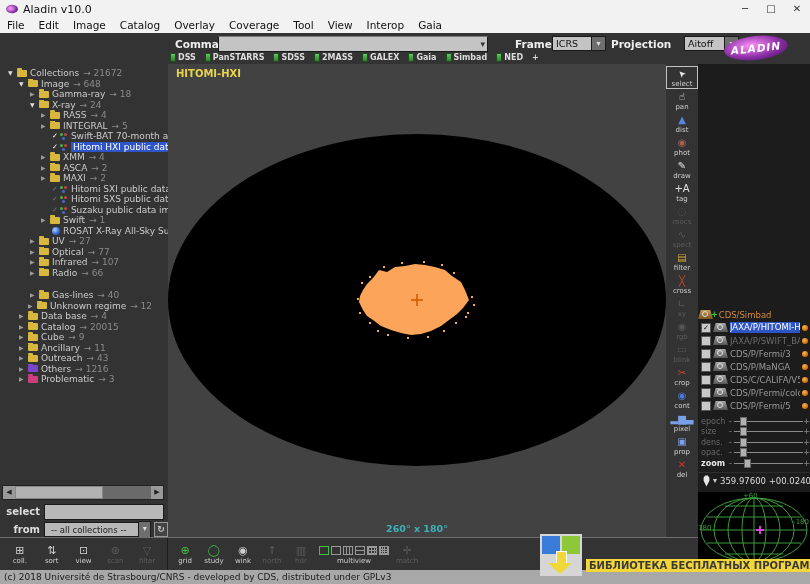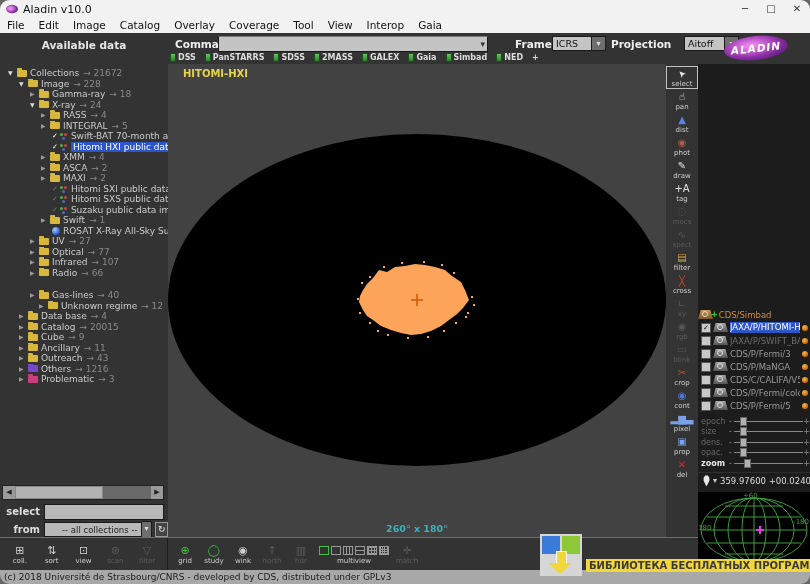--- a/index.html
+++ b/index.html
@@ -1,17 +1,17 @@
 <!DOCTYPE html>
 <html style="--selection: #2e55c8; --blob: #fca55a; --reticle: #d25c00; --simbad: #cf8a3d; --fov-text: #3fb0b8; --plane-label: #e8d44a; --grid-green: #3c9c3c; --marker-magenta: #e040e0; --watermark-blue: #2f46c8; --watermark-yellow: #f2d63a;"><head>
 <meta charset="utf-8">
 <style>
   html,body{margin:0;padding:0;background:#666;}
   .app{position:relative;width:810px;height:584px;overflow:hidden;background:#383838;
-       font-family:"DejaVu Sans",sans-serif;border-radius:9px;-webkit-font-smoothing:antialiased;}
+       font-family:"DejaVu Sans",sans-serif;-webkit-font-smoothing:antialiased;}
   .abs{position:absolute;}
   
   .titlebar{left:0;top:0;width:810px;height:18px;background:#f2f2f2;border-bottom:1px solid #dcdcdc;
             display:flex;align-items:center;font-size:11px;color:#111;}
   .app-icon{width:12px;height:12px;margin:0 5px 0 6px;border-radius:50%;
             background:radial-gradient(circle at 40% 40%, #e689e6 15%, #7b2f9e 60%, #3c1250 95%);
             transform:scaleY(.72) rotate(-18deg);}
   .win-controls{margin-left:auto;display:flex;height:18px;}
   .win-btn{width:26px;text-align:center;line-height:17px;font-size:10px;color:#333;}
   
@@ -62,29 +62,29 @@
   .lp-scroll{left:2px;top:421px;width:160px;height:13px;display:flex;background:#555;border:1px solid #222;}
   .sb-btn{width:12px;background:#9a9a9a;color:#222;font-size:7px;text-align:center;line-height:12px;flex:none;}
   .sb-track{flex:1;background:#6a6a6a;position:relative;}
   .sb-thumb{position:absolute;left:0;top:0;width:88px;height:100%;background:#b2b2b2;border:1px solid #888;box-sizing:border-box;}
   .lp-row{left:0;width:168px;height:15px;display:flex;align-items:center;font-size:10px;font-weight:bold;color:#ddd;}
   .row-select{top:440px;} .row-from{top:458px;}
   .lp-row .lbl{width:40px;text-align:right;margin-right:4px;flex:none;}
   .select-input{width:114px;height:12px;background:#b8b8b8;border:1px solid #1a1a1a;font-size:9px;
                 font-family:"DejaVu Sans",sans-serif;}
   .from-select{width:96px;height:13px;background:#b8b8b8;border:1px solid #1a1a1a;display:flex;align-items:center;
-               font-size:8.5px;font-weight:normal;color:#222;padding-left:17px;}
+               font-size:8.5px;font-weight:normal;color:#222;padding-left:6px;}
   .from-btn{width:12px;height:15px;background:#6e6e6e;border:1px solid #1a1a1a;border-left:none;color:#ddd;
             font-size:8px;text-align:center;line-height:13px;}
   .aux-btn{width:13px;height:13px;margin-left:3px;background:#444;border:1px solid #999;color:#ccc;
            font-size:9px;text-align:center;line-height:12px;}
   
   .mainview{left:168px;top:64px;width:498px;height:473px;background:#424242;overflow:hidden;}
   .sky-ellipse{left:0px;top:70px;width:498px;height:332px;border-radius:50%;background:#000;}
-  .plane-label{left:15px;top:4px;font-size:10px;font-weight:bold;color:var(--plane-label);}
+  .plane-label{left:8px;top:4px;font-size:10px;font-weight:bold;color:var(--plane-label);}
   .fov-label{left:0;top:459px;width:100%;text-align:center;font-size:9.5px;font-weight:bold;color:var(--fov-text);}
   
   .righttoolbar{left:666px;top:64px;width:32px;height:473px;background:#333;padding-top:2px;box-sizing:border-box;}
   .tool{height:23px;display:flex;flex-direction:column;align-items:center;justify-content:center;}
   .tool.active{outline:1px solid #c2c2c2;outline-offset:-1px;}
   .tool-ico{font-size:10px;line-height:12px;height:12px;}
   .tool-ico.rot-ul{transform:rotate(-135deg);font-size:9px;}
   .tool-lbl{font-size:7px;line-height:8px;color:#cfcfcf;}
   .tool.disabled .tool-lbl{color:#5c5c5c;}
   
@@ -181,21 +181,20 @@
       <span class="menu-item">Catalog</span>
       <span class="menu-item">Overlay</span>
       <span class="menu-item">Coverage</span>
       <span class="menu-item">Tool</span>
       <span class="menu-item">View</span>
       <span class="menu-item">Interop</span>
       <span class="menu-item">Gaia</span>
     </div>
 
   <div class="abs header">
-    <div class="abs avail-label">Available data</div>
     <div class="abs cmd-label">Command</div>
     <div class="abs cmd-input">
       <input value="" style="">
       <span class="combo-caret">▾</span>
     </div>
     <div class="abs frame-label">Frame</div>
     <div class="abs combo" style="left:552px;">
       <span class="combo-val" style="width:32px;">ICRS</span>
       <span class="combo-btn">▾</span>
     </div>
@@ -249,21 +248,21 @@
         <div class="tree-row" style="padding-left: 8px;">
           <span class="tr-arrow open">▼</span>
           <span class="folder f-yellow"></span>
           <span class="tr-label">Collections</span>
           <span class="tr-count">→ 21672</span>
         </div>
         <div class="tree-row" style="padding-left: 19px;">
           <span class="tr-arrow open">▼</span>
           <span class="folder f-yellow"></span>
           <span class="tr-label">Image</span>
-          <span class="tr-count">→ 228</span>
+          <span class="tr-count">→ 648</span>
         </div>
         <div class="tree-row" style="padding-left: 30px;">
           <span class="tr-arrow">▶</span>
           <span class="folder f-yellow"></span>
           <span class="tr-label">Gamma-ray</span>
           <span class="tr-count">→ 18</span>
         </div>
         <div class="tree-row" style="padding-left: 30px;">
           <span class="tr-arrow open">▼</span>
           <span class="folder f-yellow"></span>
@@ -358,21 +357,21 @@
           <span class="folder f-yellow"></span>
           <span class="tr-label">Radio</span>
           <span class="tr-count">→ 66</span>
         </div>
         <div class="tree-row" style="padding-left: 30px; margin-top: 12px;">
           <span class="tr-arrow">▶</span>
           <span class="folder f-yellow"></span>
           <span class="tr-label">Gas-lines</span>
           <span class="tr-count">→ 40</span>
         </div>
-        <div class="tree-row" style="padding-left: 39px;">
+        <div class="tree-row" style="padding-left: 28px;">
           <span class="tr-arrow">▶</span>
           <span class="folder f-yellow"></span>
           <span class="tr-label">Unknown regime</span>
           <span class="tr-count">→ 12</span>
         </div>
         <div class="tree-row" style="padding-left: 19px;">
           <span class="tr-arrow">▶</span>
           <span class="folder f-yellow"></span>
           <span class="tr-label">Data base</span>
           <span class="tr-count">→ 4</span>

